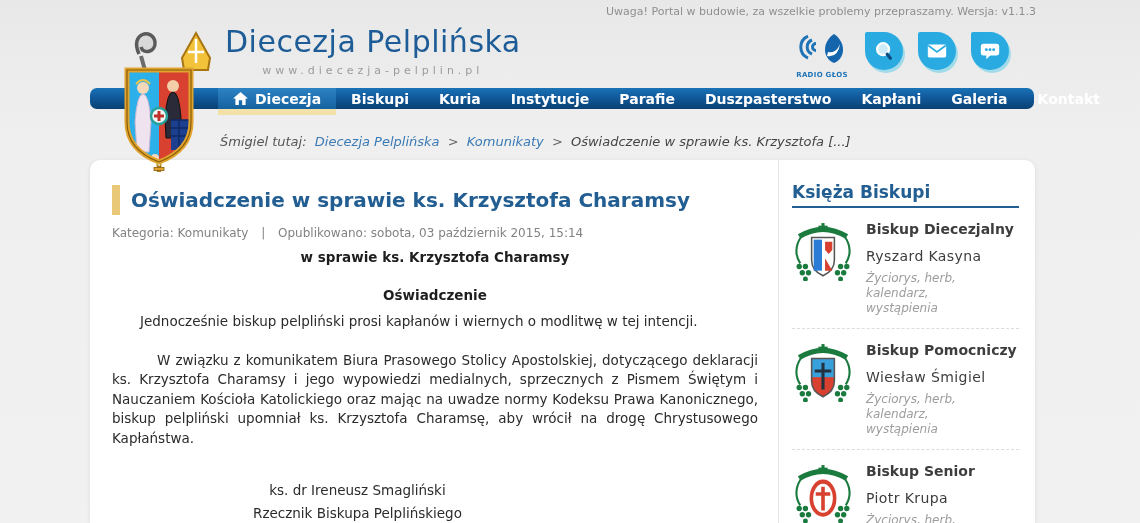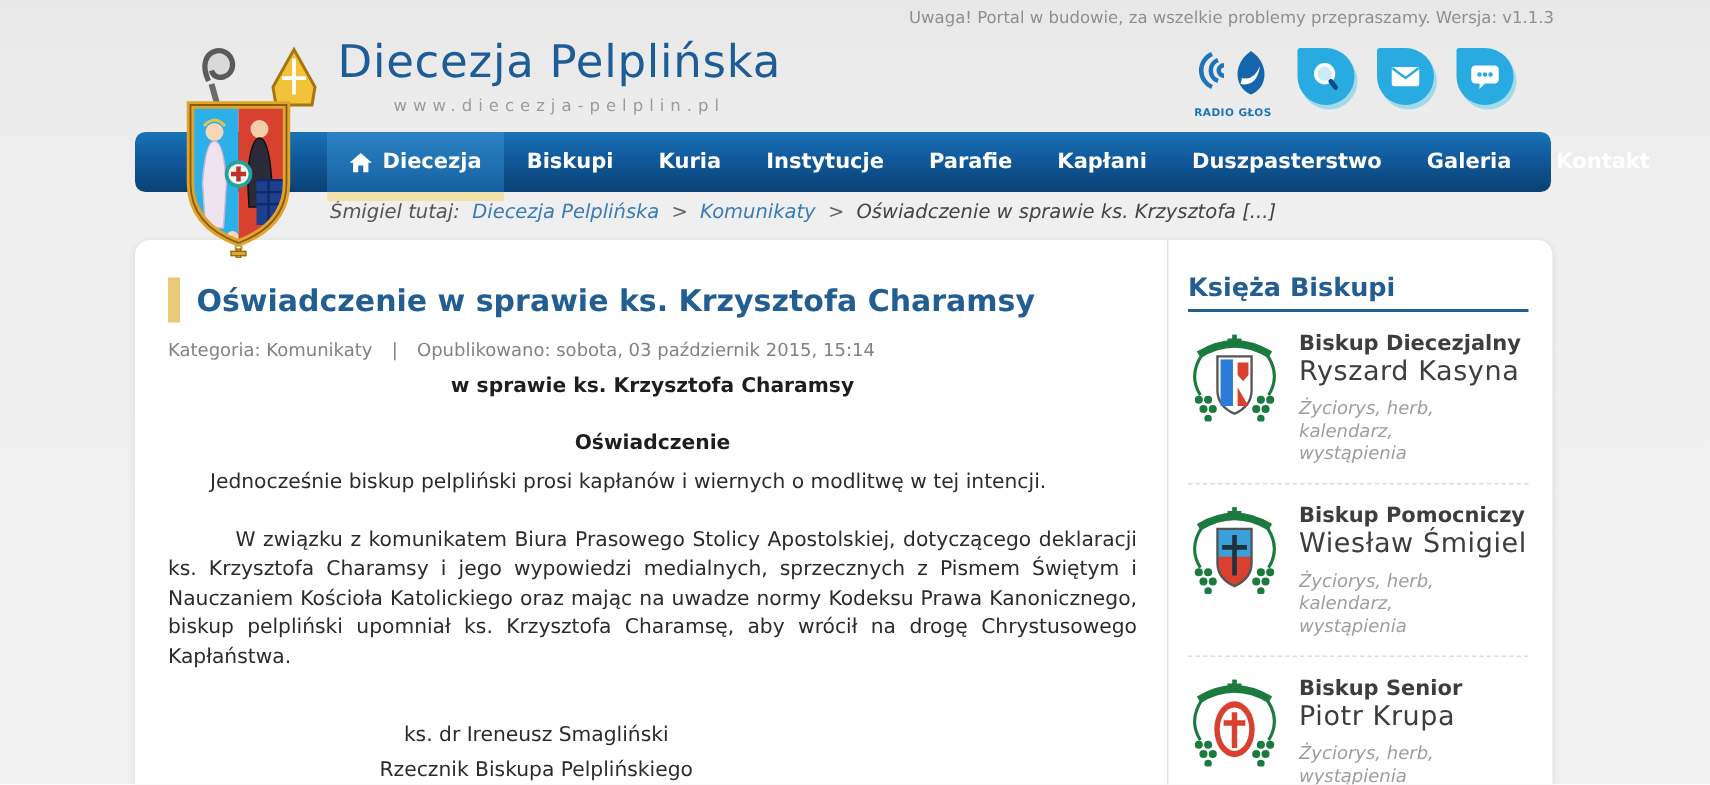--- a/index.html
+++ b/index.html
@@ -19,21 +19,21 @@
   .radio-logo { width:56px; text-align:center; cursor:pointer; }
   .radio-label { font-size:7px; font-weight:bold; color:#1f74b8; letter-spacing:0.3px; margin-top:1px; }
   .drop { width:38px; height:38px; background:#29abe2; border-radius:2px 50% 50% 50%;
           display:flex; align-items:center; justify-content:center; cursor:pointer;
           box-shadow:2px 3px 0 rgba(23,188,231,0.35); }
 
   
   .crest { position:absolute; left:103px; top:26px; width:112px; height:146px; z-index:5; }
 
   
-  .navbar { position:absolute; left:90px; top:88px; width:944px; height:40px; border-radius:7px;
+  .navbar { position:absolute; left:90px; top:88px; width:944px; height:21px; border-radius:7px;
             background:linear-gradient(180deg,#1973b6 0%,#11599b 45%,#0a4173 100%);
             display:flex; align-items:stretch; padding-left:128px; z-index:2; }
   .nav-item { position:relative; display:flex; align-items:center; gap:7px; padding:0 15px;
               color:#fff; font-size:14px; font-weight:600; cursor:pointer; white-space:nowrap; }
   .nav-item.active { background:linear-gradient(180deg,#2c83c4 0%,#16619f 100%); }
   .nav-item.active::after { content:""; position:absolute; left:0; right:0; bottom:-6px; height:6px;
                             background:#f2e2a9; }
 
   
   .breadcrumb { position:absolute; left:220px; top:134px; font-size:13px; font-style:italic; color:#555; }
@@ -62,21 +62,21 @@
   .para-2 { margin-top:9px; text-indent:28px; text-align:left; }
   .signature { width:76%; text-align:center; margin-top:31px; font-size:13.5px; color:#2b2b2b; line-height:23px; }
 
   
   .side-heading { font-size:17px; font-weight:bold; color:#235e92; padding-bottom:4px;
                   border-bottom:2px solid #235e92; cursor:pointer; }
   .bishop { display:flex; gap:14px; padding:13px 0 12px 2px; }
   .bishop.sep { border-bottom:1px dashed #dcdcdc; }
   .bishop-crest { width:58px; height:60px; flex-shrink:0; cursor:pointer; }
   .bishop-title { font-size:14px; font-weight:bold; color:#3d3d3d; }
-  .bishop-name { font-size:18px; color:#3d3d3d; margin-top:0; letter-spacing:0.4px; }
+  .bishop-name { font-size:14px; color:#3d3d3d; margin-top:11px; letter-spacing:0.4px; }
   .bishop-links { font-size:12px; font-style:italic; color:#9d9d9d; margin-top:7px; line-height:15px;
                   max-width:132px; cursor:pointer; }
 </style>
 </head>
 <body>
 
 <div class="page">
 
   <div class="notice">Uwaga! Portal w budowie, za wszelkie problemy przepraszamy. Wersja: v1.1.3</div>
 
@@ -176,24 +176,24 @@
     <div class="nav-item">
         <span>Kuria</span>
       </div>
     <div class="nav-item">
         <span>Instytucje</span>
       </div>
     <div class="nav-item">
         <span>Parafie</span>
       </div>
     <div class="nav-item">
+        <span>Duszpasterstwo</span>
+      </div>
+    <div class="nav-item">
         <span>Kapłani</span>
-      </div>
-    <div class="nav-item">
-        <span>Duszpasterstwo</span>
       </div>
     <div class="nav-item">
         <span>Galeria</span>
       </div>
     <div class="nav-item">
         <span>Kontakt</span>
       </div>
   </div>
 
   <div class="breadcrumb">

